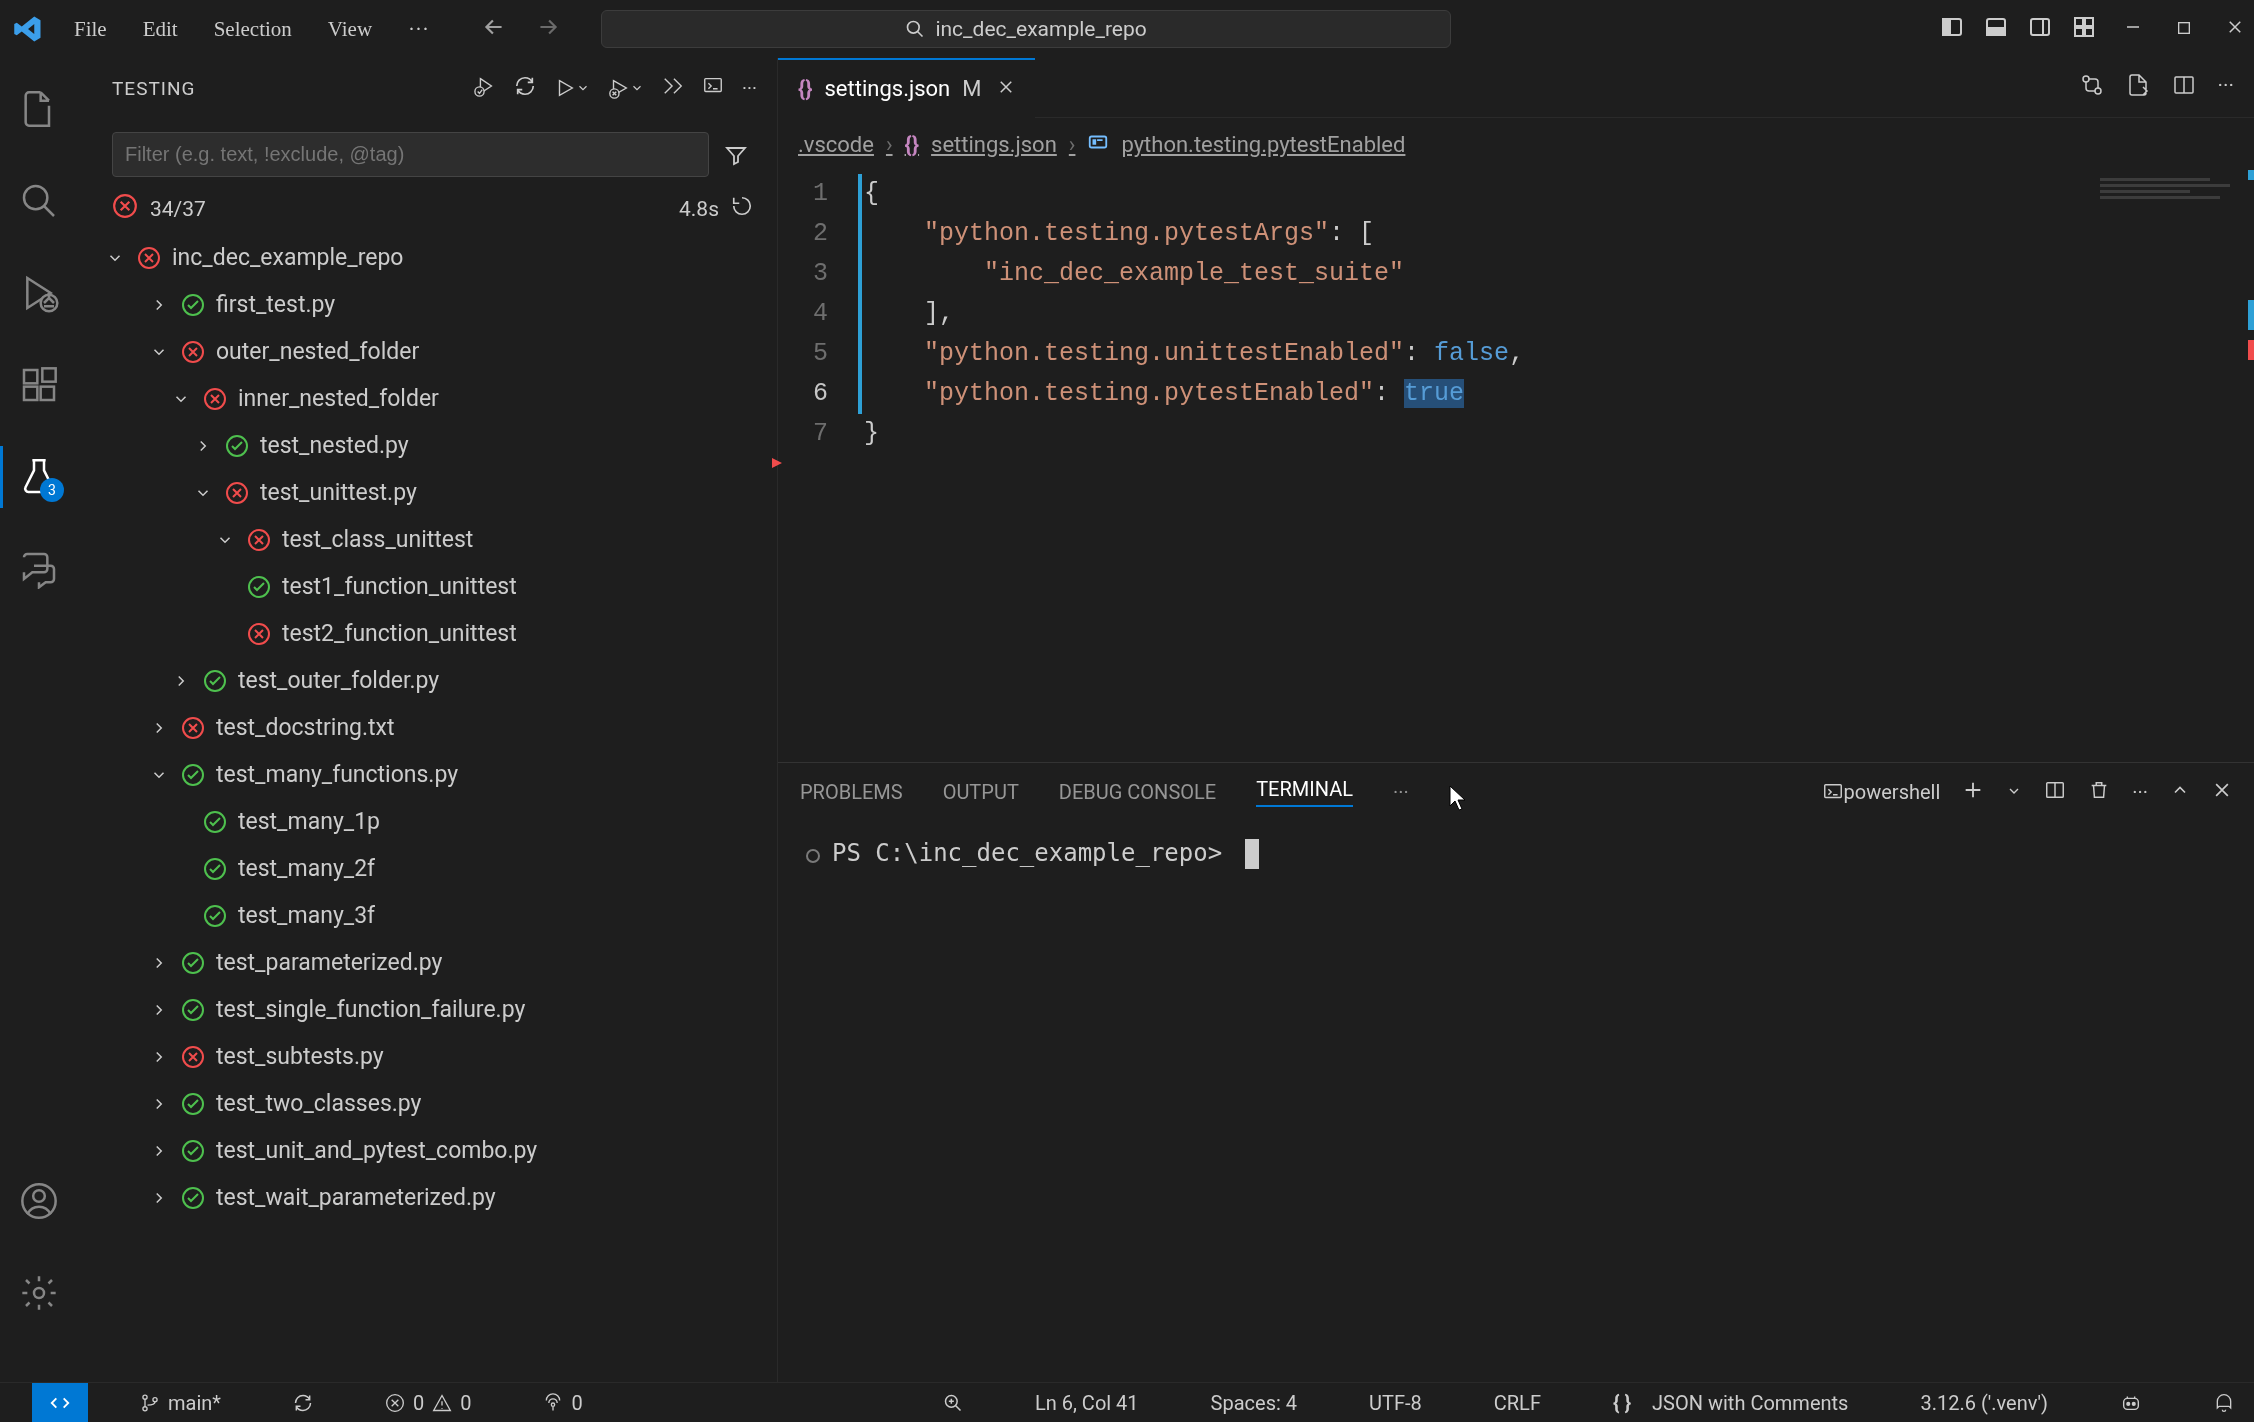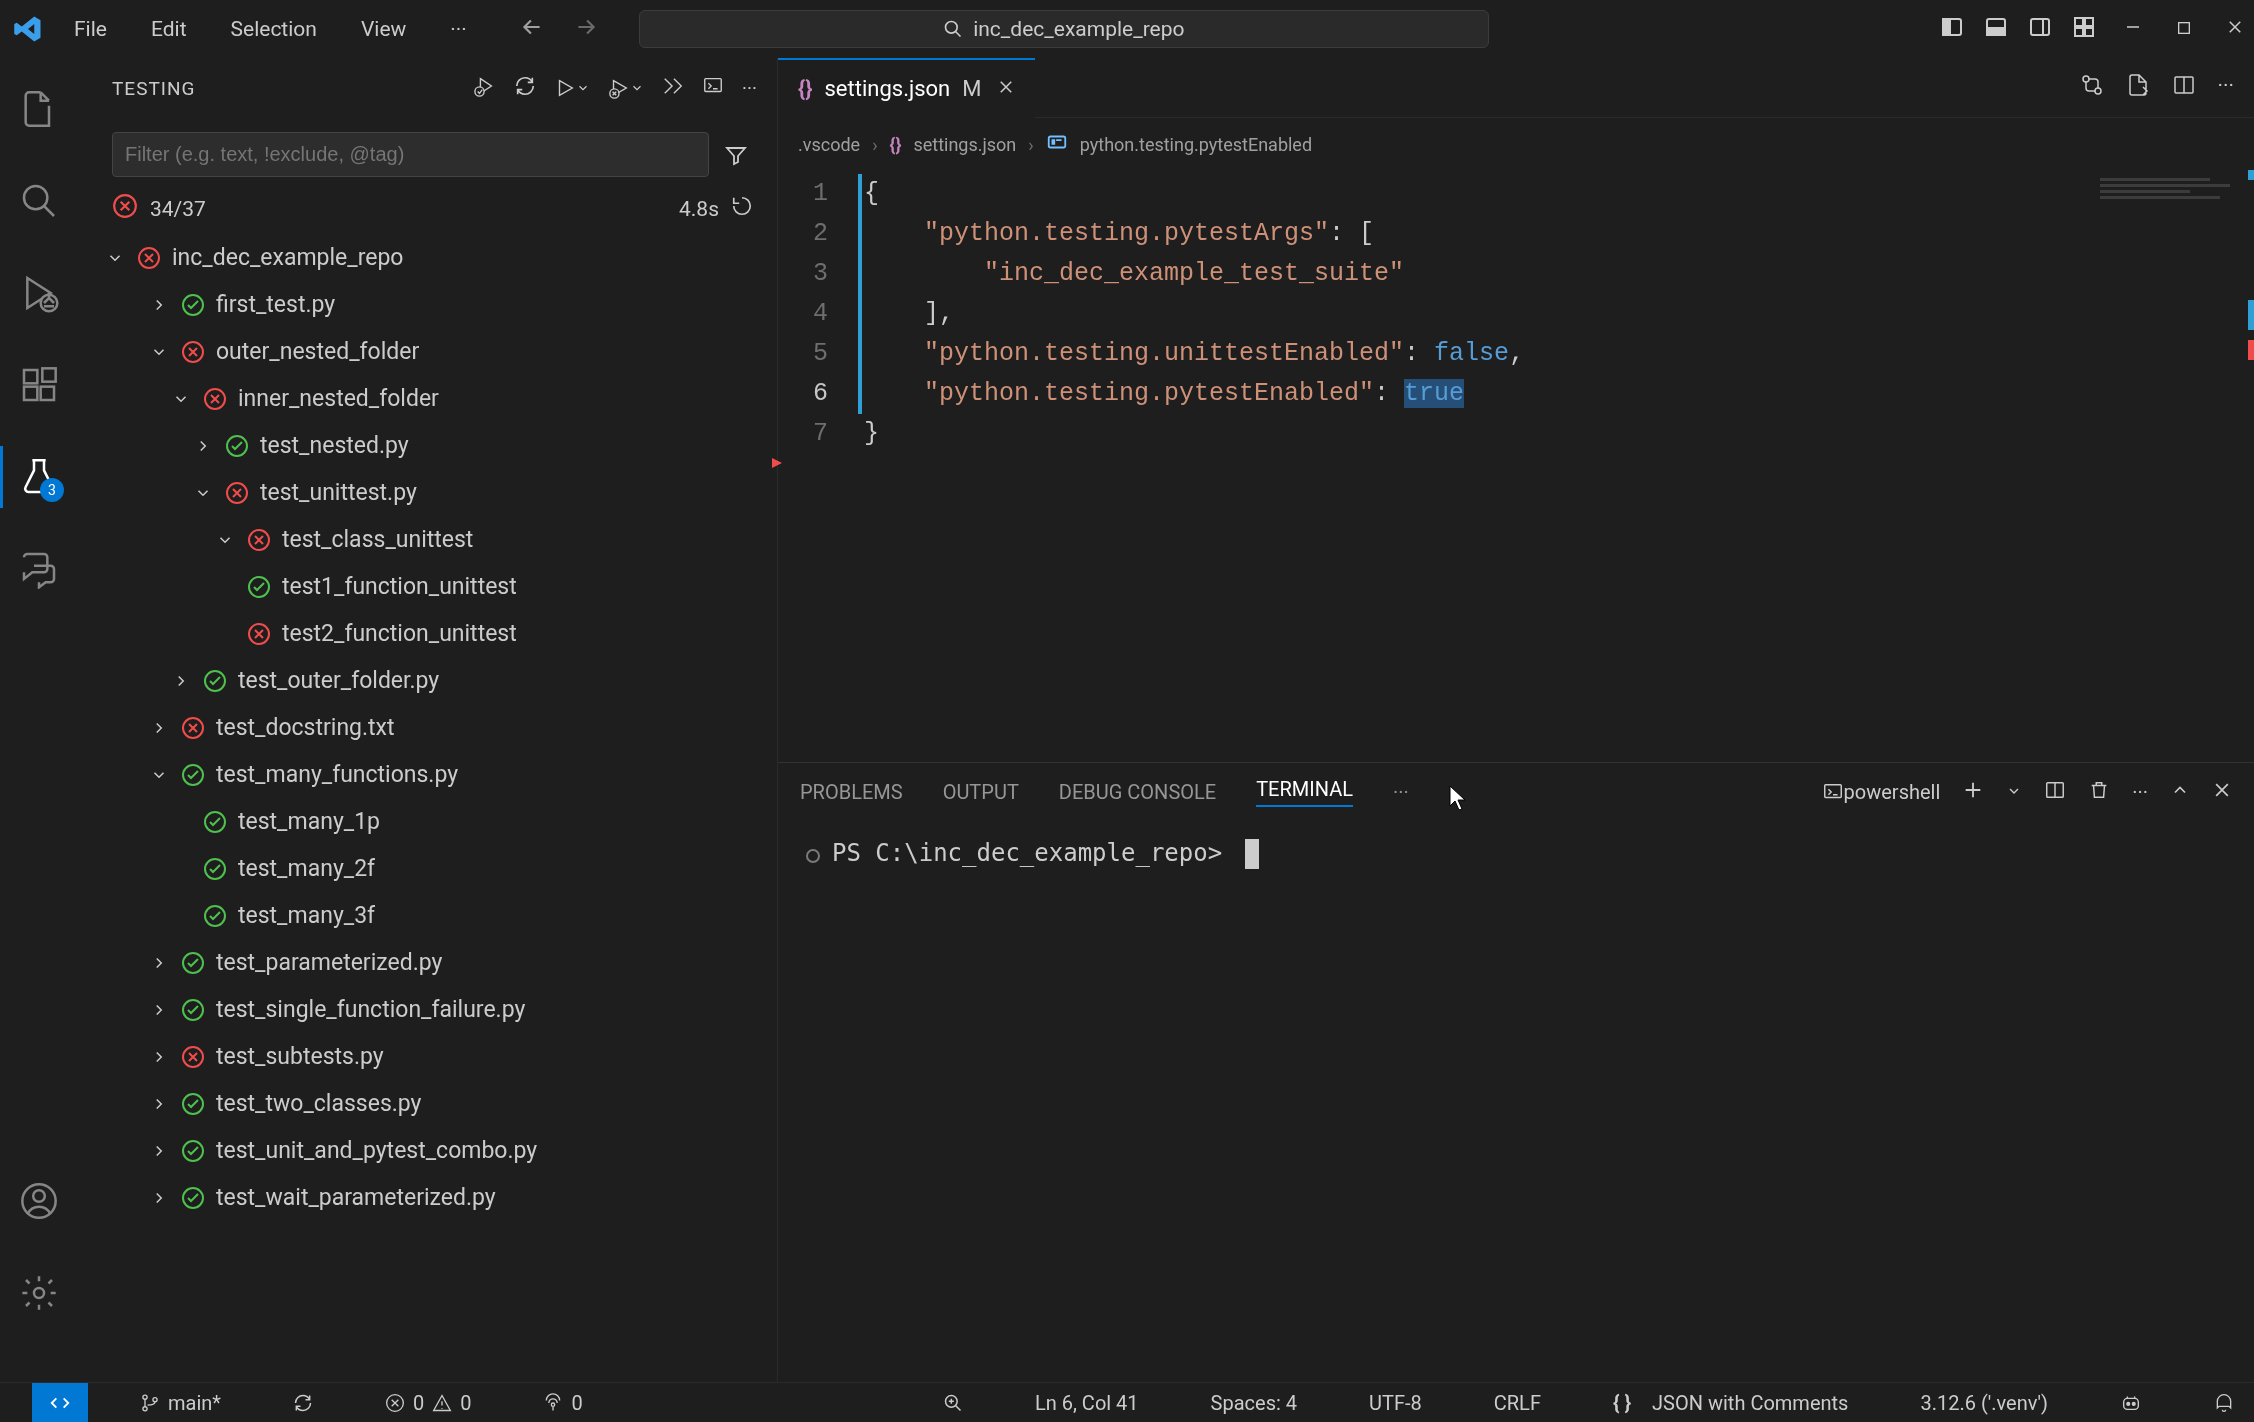--- a/index.html
+++ b/index.html
@@ -16,21 +16,21 @@
 }
 
 .titlebar {
   height: 58px;
   background: #1e1e1e;
   display: flex;
   align-items: center;
   padding: 0 10px;
 }
 .titlebar .logo { width: 36px; height: 36px; display: flex; align-items:center; justify-content:center; margin-right: 16px; }
-.titlebar .menu { display: flex; gap: 20px; }
+.titlebar .menu { display: flex; gap: 12px; font-family: Liberation Serif, serif; }
 .titlebar .menu span { padding: 6px 12px; color: #cccccc; cursor:pointer; }
 .titlebar .nav { margin-left: 40px; display:flex; gap: 28px; color:#a0a0a0; }
 .titlebar .search {
   flex: 0 0 850px;
   margin-left: 40px;
   height: 38px;
   background: #2a2a2a;
   border: 1px solid #3c3c3c;
   border-radius: 6px;
   display:flex;
@@ -182,21 +182,22 @@
 .tab .close { color:#cccccc; margin-left:4px; }
 .tabbar .spacer{flex:1;}
 .tabbar .actions{display:flex;gap:22px;padding-right:20px;color:#cccccc;}
 .breadcrumbs {
   height:52px;
   display:flex;
   align-items:center;
   padding:0 20px;
   gap:12px;
   color:#a0a0a0;
-  font-size:18px;
+  font-size:22px;
+  text-decoration:underline;
 }
 .breadcrumbs .sep{color:#6e6e6e;}
 .editor-split { flex:1; display:flex; flex-direction:column; min-height:0; }
 .code-editor {
   flex:1;
   display:flex;
   background:#1e1e1e;
   font-family: Consolas, "Courier New", monospace;
   font-size:25px;
   min-height:0;

